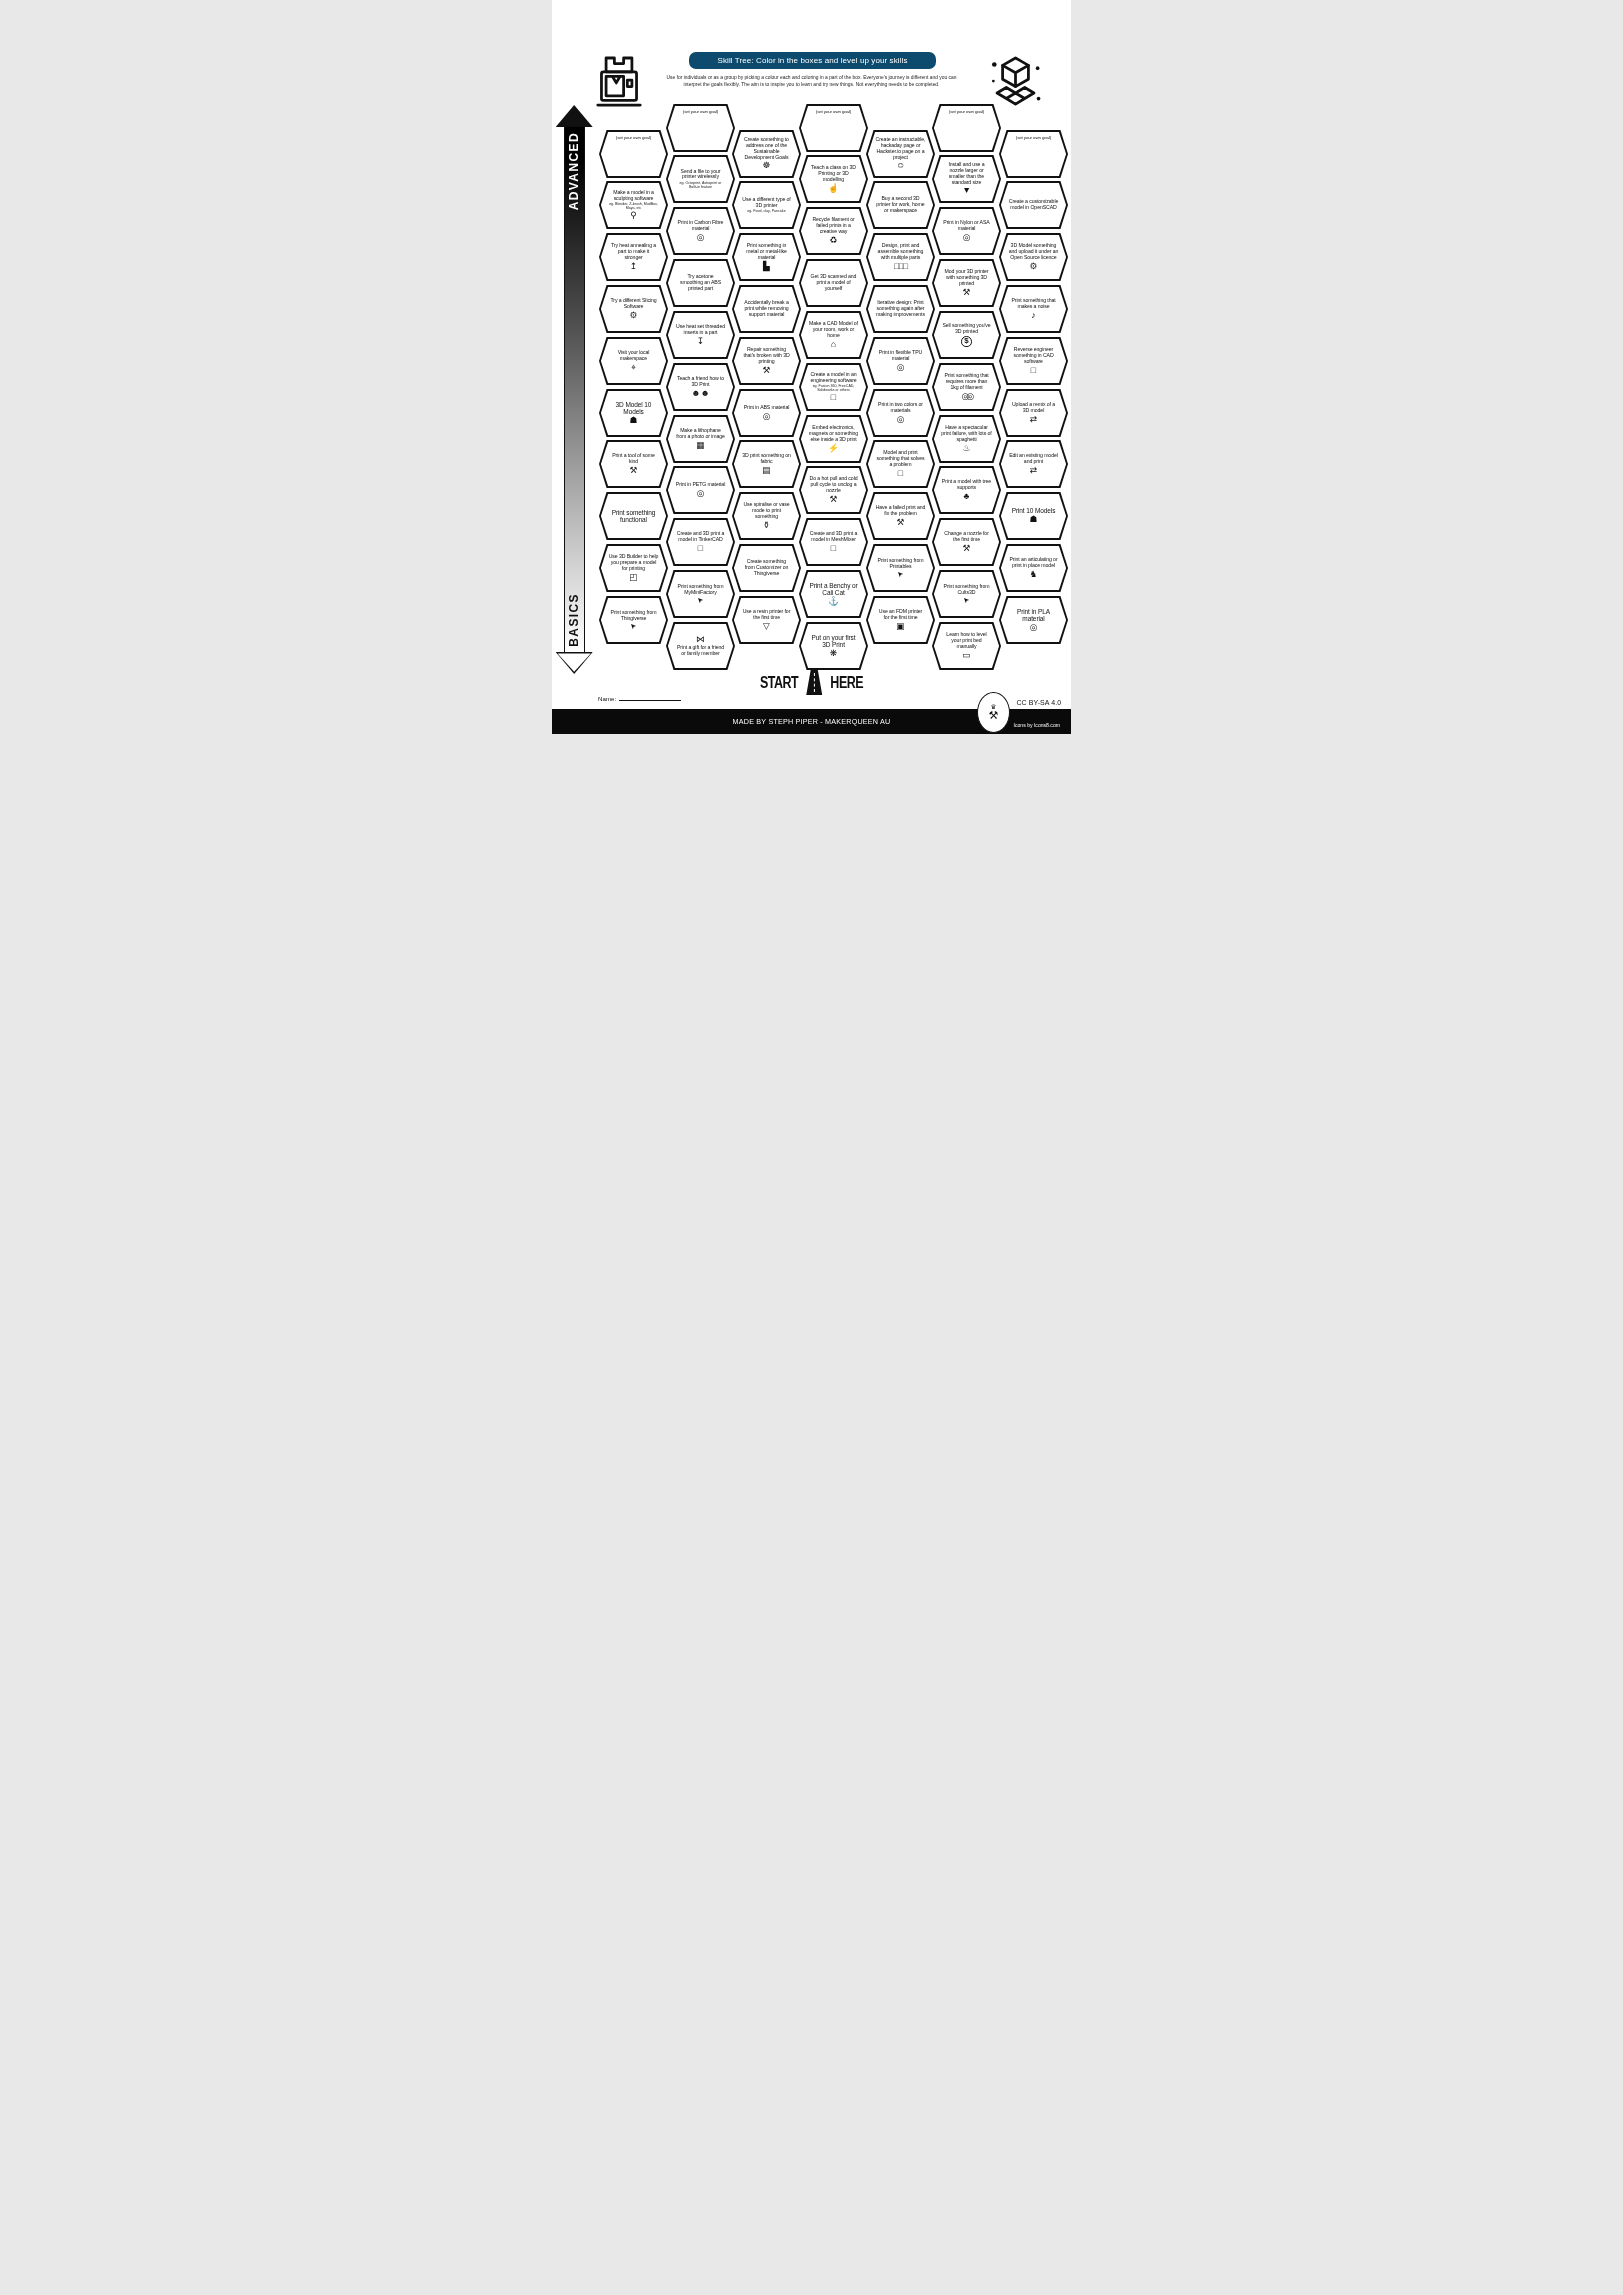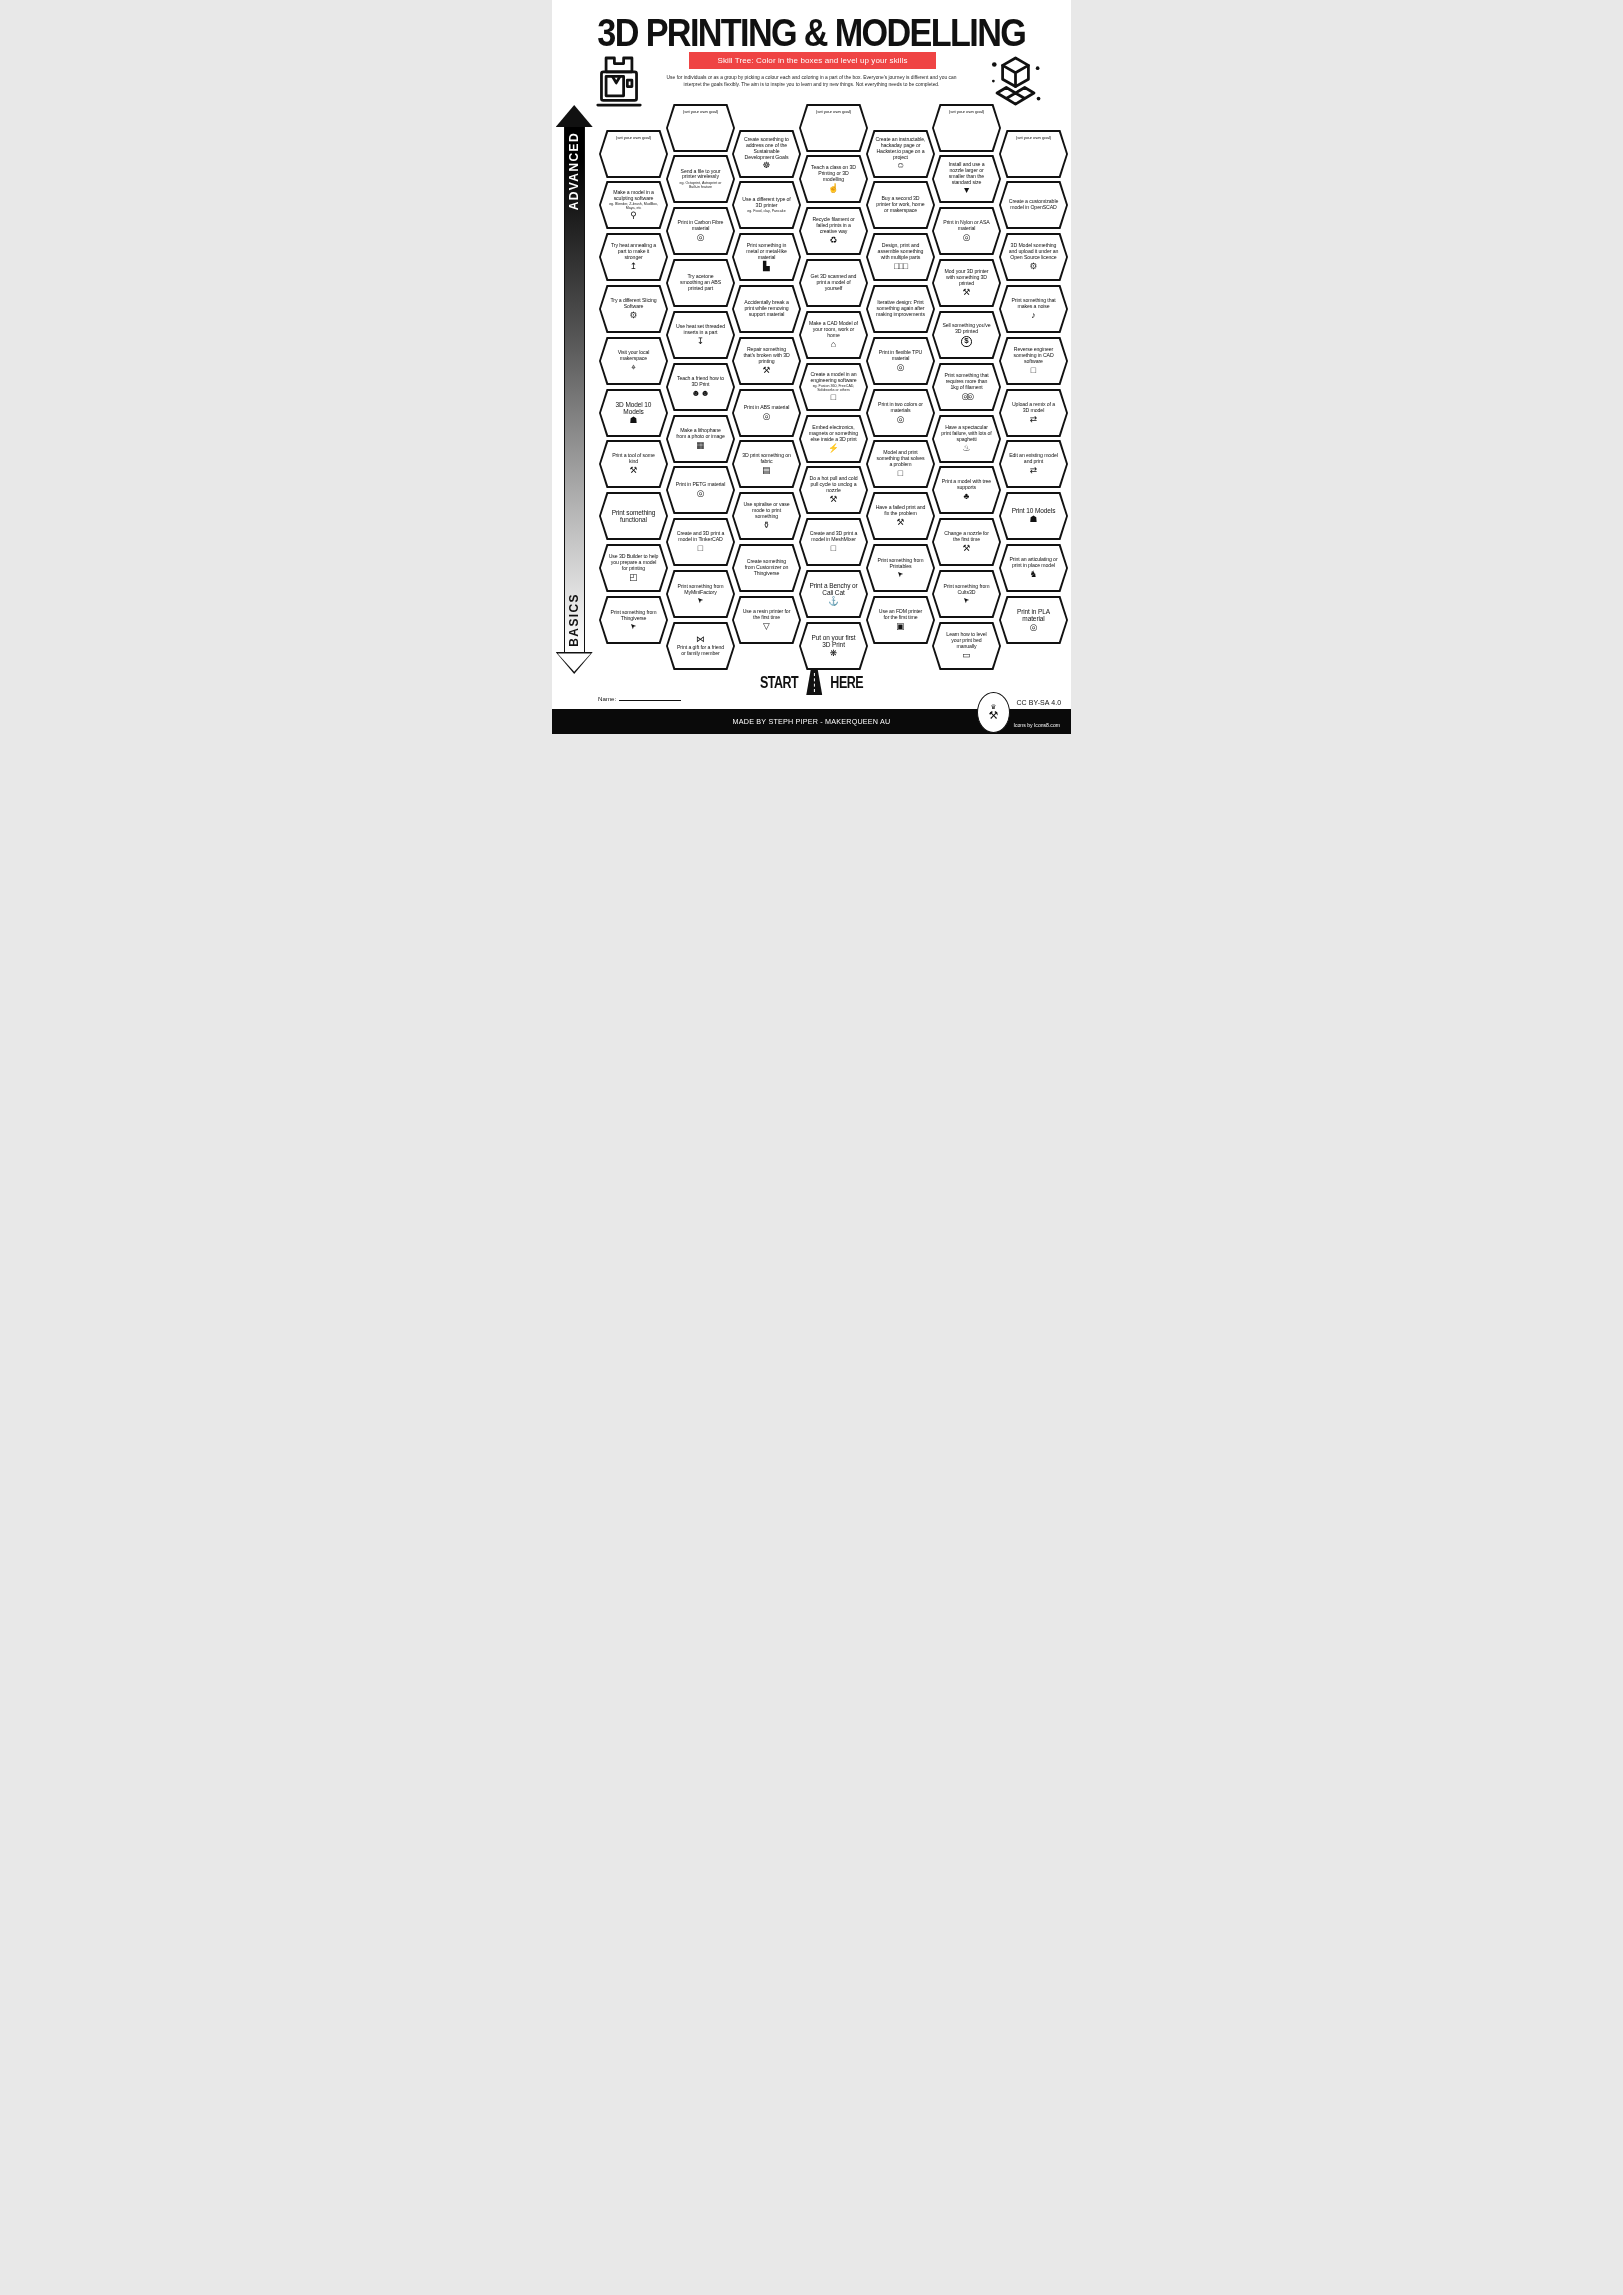--- a/index.html
+++ b/index.html
@@ -1,21 +1,21 @@
 <!DOCTYPE html>
 <html style="font-size:7.4px"><head>
 <meta charset="utf-8">
 <style>
   html,body{margin:0;padding:0;background:#e8e8e8;font-family:"Liberation Sans",sans-serif;}
   #page{position:relative;width:519px;height:734px;background:#ffffff;margin:0 auto;overflow:hidden;color:#111;}
 
   
   #title{position:absolute;top:12px;left:0;width:100%;text-align:center;white-space:nowrap;}
   #title span{display:inline-block;font-weight:bold;font-size:29px;letter-spacing:-1.4px;transform:scale(1.18,1.32);transform-origin:center top;}
-  #subtitle-bar{position:absolute;top:52px;left:137px;width:247px;height:16.7px;background:#ef4444;display:flex;align-items:center;justify-content:center;}
+  #subtitle-bar{position:absolute;top:52px;left:137px;width:247px;height:16.7px;background:#0c4a6e;display:flex;align-items:center;justify-content:center;border-radius:7px;}
   #subtitle-bar span{color:#fff;font-size:8px;letter-spacing:0.1px;}
   #description{position:absolute;top:74px;left:107px;width:305px;text-align:center;font-size:4.9px;line-height:1.5;color:#222;}
 
   
   #printer-logo{position:absolute;left:43px;top:55px;}
   #cube-logo{position:absolute;left:434px;top:54px;}
 
   
   #level-arrow{position:absolute;left:3.7px;top:105px;width:37px;height:569px;}
   #arrow-shaft{position:absolute;left:7.9px;top:20.4px;width:19.4px;height:528px;background:linear-gradient(#000 6%,#555 40%,#bbb 75%,#fff 100%);border-left:0.9px solid #111;border-right:0.9px solid #111;}
@@ -61,21 +61,20 @@
       display:flex;flex-direction:column;align-items:center;justify-content:center;line-height:1;z-index:5;}
   #maker-logo .crown{font-size:6.5px;}
   #maker-logo .tools{font-size:11px;}
   svg .st{fill:none;stroke:#111;stroke-width:6;stroke-linejoin:round;stroke-linecap:round;}
 </style>
 </head>
 <body>
 
 <div id="page">
 
-  <div id="title"><span>3D PRINTING &amp; MODELLING</span></div>
 
   <div id="printer-logo">
     <svg width="48" height="54" viewBox="0 0 104 116">
       <path class="st" d="M24 6 h18 v12 h20 v-12 h18 v30 h-56 z"></path>
       <rect class="st" x="14" y="36" width="76" height="62" rx="4"></rect>
       <rect class="st" x="24" y="46" width="38" height="42"></rect>
       <path class="st" d="M38 46 l8 14 l8 -14"></path>
       <rect class="st" x="70" y="54" width="10" height="14"></rect>
       <path class="st" d="M6 108 h92"></path>
     </svg>

